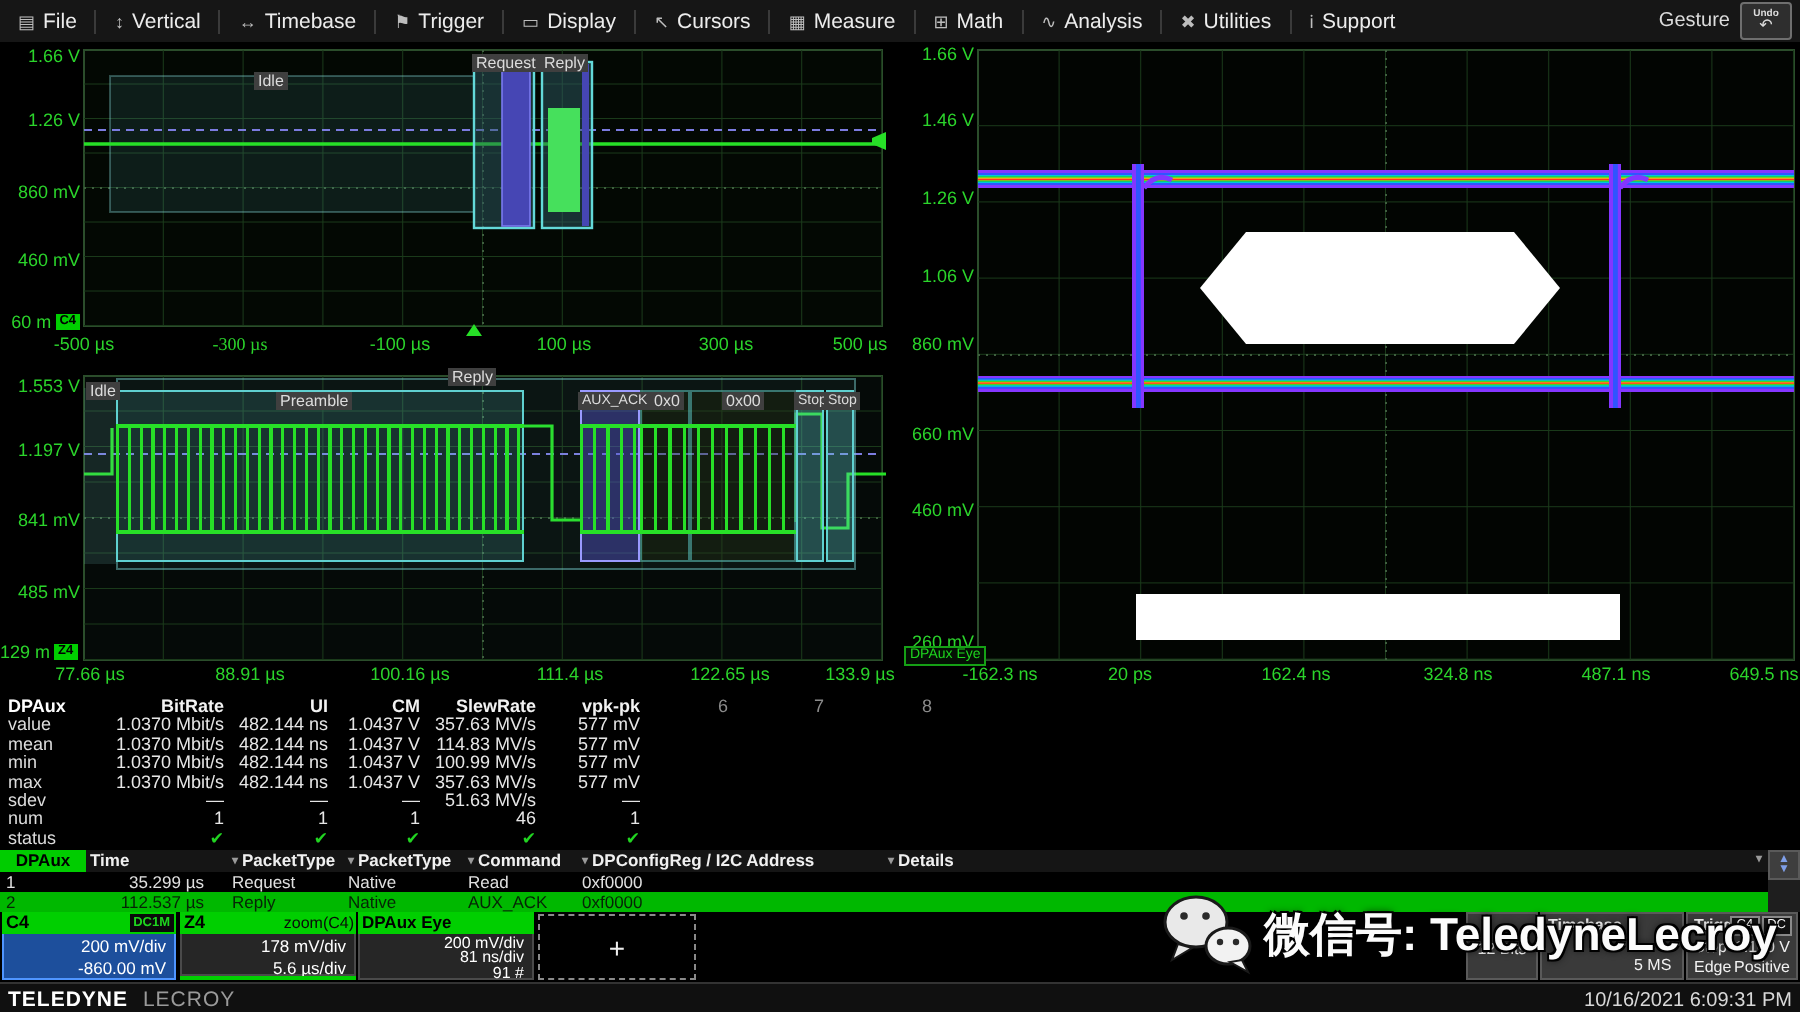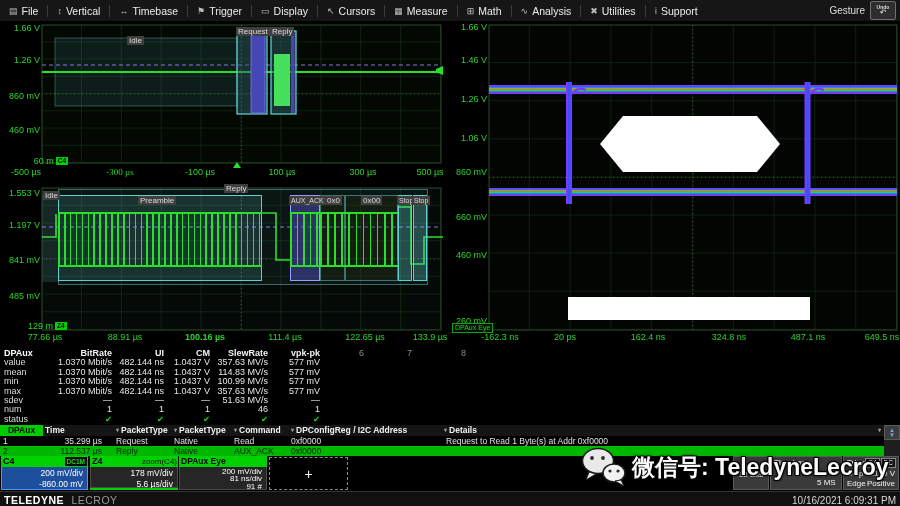--- a/index.html
+++ b/index.html
@@ -22,21 +22,21 @@
   .panel{position:absolute;}
   .panel svg{position:absolute;left:0;top:0;}
   .ylab{position:absolute;left:0;width:40px;text-align:right;font-size:9px;color:#2bd42b;line-height:9px;}
   .eye-ylab{position:absolute;left:0;width:37px;text-align:right;font-size:9px;color:#2bd42b;line-height:9px;}
   .xlab{position:absolute;font-size:9px;color:#2bd42b;transform:translateX(-50%);white-space:nowrap;}
   .chip{position:absolute;background:#3f3f3f;color:#dcdcdc;font-size:8px;line-height:9px;
         padding:0 2px;white-space:nowrap;z-index:6;}
   .chip.small{font-size:7px;}
   .trace-badge{background:#00cf00;color:#000;font-size:6.5px;font-weight:bold;line-height:8px;
                padding:0 2px;display:inline-block;}
-  .axis-badge-row{position:absolute;display:flex;align-items:center;gap:2px;padding-left:28px;}
+  .axis-badge-row{position:absolute;display:flex;align-items:center;gap:2px;}
   .eye-badge{position:absolute;border:1px solid #15a015;color:#1ed41e;background:#041004;
              font-size:7px;line-height:8px;padding:0 2px;}
   .ovl{position:absolute;box-sizing:border-box;z-index:2;}
   .comb{position:absolute;z-index:3;border-top:2px solid #27e027;border-bottom:2px solid #27e027;
         background:repeating-linear-gradient(90deg,#27e027 0 1.6px,transparent 1.6px 5.9px);}
   
   #measure{position:absolute;left:0;top:349px;width:474px;font-size:9px;line-height:9.4px;}
   .mrow{display:grid;grid-template-columns:46px 66px 52px 46px 58px 52px 44px 48px 54px;}
   .mrow span{display:block;}
   .mcell{text-align:right;color:#e6e6e6;}
@@ -189,21 +189,21 @@
       <polygon points="436,47 443,44 443,53 436,50" fill="#27e027"></polygon>
     </svg>
     <span class="ylab" style="top:2px;">1.66 V</span>
     <span class="ylab" style="top:34px;">1.26 V</span>
     <span class="ylab" style="top:70px;">860 mV</span>
     <span class="ylab" style="top:104px;">460 mV</span>
     <div class="axis-badge-row" style="left:0;top:134px;width:40px;justify-content:flex-end;">
       <span style="font-size:9px;color:#2bd42b;">60 m</span>
       <span class="trace-badge">C4</span>
     </div>
-    <span class="xlab" style="left:26px;top:145px;">-500 µs</span>
+    <span class="xlab" style="left:42px;top:145px;">-500 µs</span>
     <span class="xlab" style="left:120px;top:145px;font-family:Liberation Serif, serif;">-300 µs</span>
     <span class="xlab" style="left:200px;top:145px;">-100 µs</span>
     <span class="xlab" style="left:282px;top:145px;">100 µs</span>
     <span class="xlab" style="left:363px;top:145px;">300 µs</span>
     <span class="xlab" style="left:430px;top:145px;">500 µs</span>
     <span class="chip" style="left:127px;top:14px;">Idle</span>
     <span class="chip" style="left:236px;top:5px;">Request</span>
     <span class="chip" style="left:270px;top:5px;">Reply</span>
   </div>
 
@@ -302,21 +302,21 @@
     <span class="ylab" style="top:4px;">1.553 V</span>
     <span class="ylab" style="top:36px;">1.197 V</span>
     <span class="ylab" style="top:71px;">841 mV</span>
     <span class="ylab" style="top:107px;">485 mV</span>
     <div class="axis-badge-row" style="left:0;top:136px;width:40px;justify-content:flex-start;">
       <span style="font-size:9px;color:#2bd42b;">129 m</span>
       <span class="trace-badge">Z4</span>
     </div>
     <span class="xlab" style="left:45px;top:147px;">77.66 µs</span>
     <span class="xlab" style="left:125px;top:147px;">88.91 µs</span>
-    <span class="xlab" style="left:205px;top:147px;font-weight:bold;">100.16 µs</span>
+    <span class="xlab" style="left:205px;top:147px;">100.16 µs</span>
     <span class="xlab" style="left:285px;top:147px;">111.4 µs</span>
     <span class="xlab" style="left:365px;top:147px;">122.65 µs</span>
     <span class="xlab" style="left:430px;top:147px;">133.9 µs</span>
   </div>
 
   <div id="measure">
     <div class="mrow">
       <span class="mhead-title">DPAux</span>
       <span class="mhead">BitRate</span>
       <span class="mhead">UI</span>
@@ -418,21 +418,20 @@
       <span id="decode-badge">DPAux</span>
       <span id="hdr-end-arrow">▾</span>
     </div>
     <div class="drow drow-data row1">
       <span class="dc-num">1</span>
       <span class="dc-time">35.299 µs</span>
       <span class="dc">Request</span>
       <span class="dc">Native</span>
       <span class="dc">Read</span>
       <span class="dc">0xf0000</span>
-      <span class="dc" style="padding-left:6px;">Request to Read 1 Byte(s) at Addr 0xf0000</span>
     </div>
     <div class="drow drow-data row2">
       <span class="dc-num">2</span>
       <span class="dc-time">112.537 µs</span>
       <span class="dc">Reply</span>
       <span class="dc">Native</span>
       <span class="dc">AUX_ACK</span>
       <span class="dc">0xf0000</span>
     </div>
   </div>

